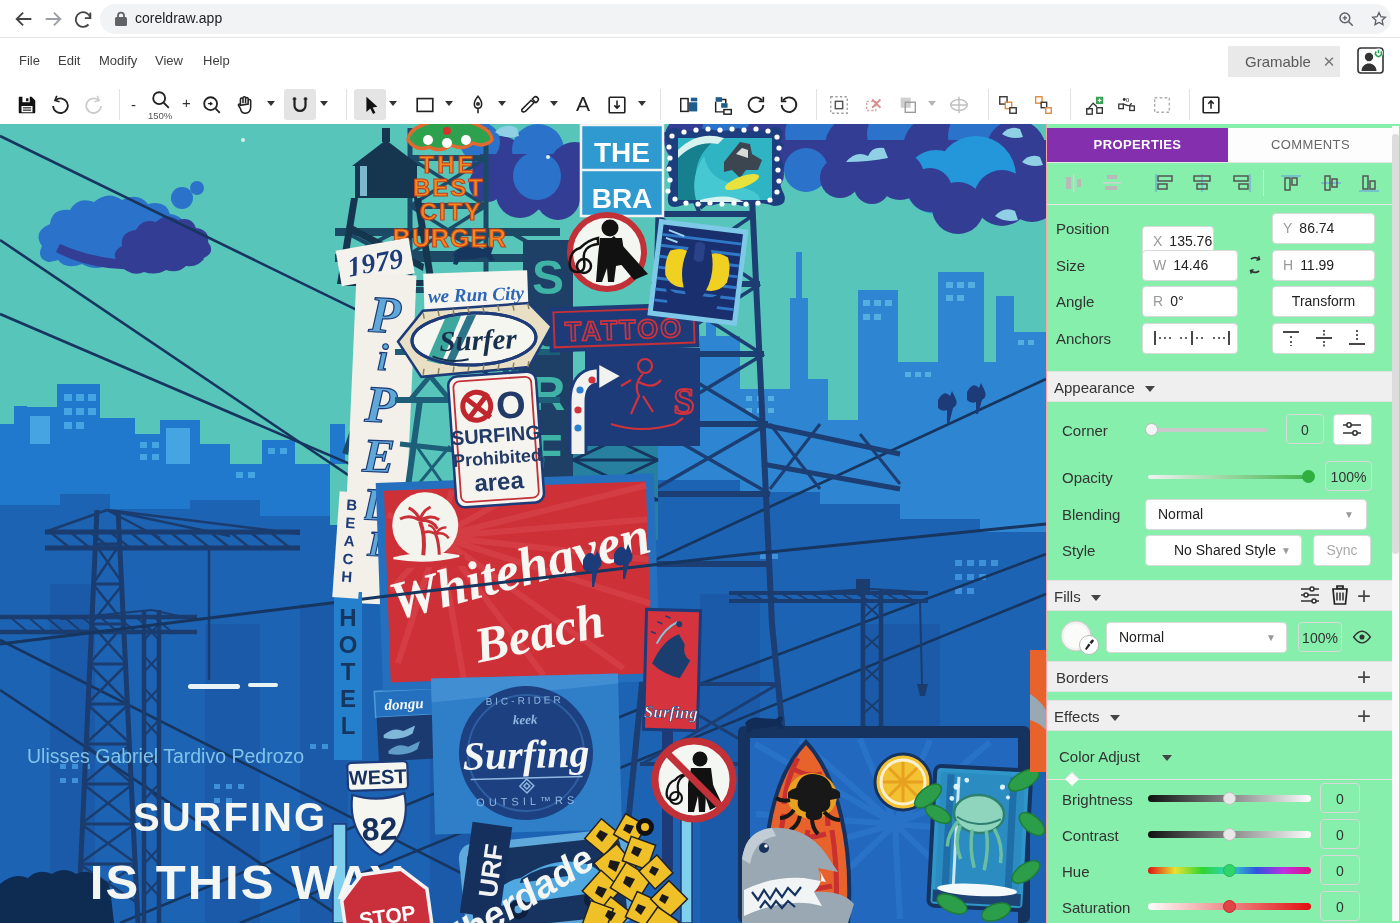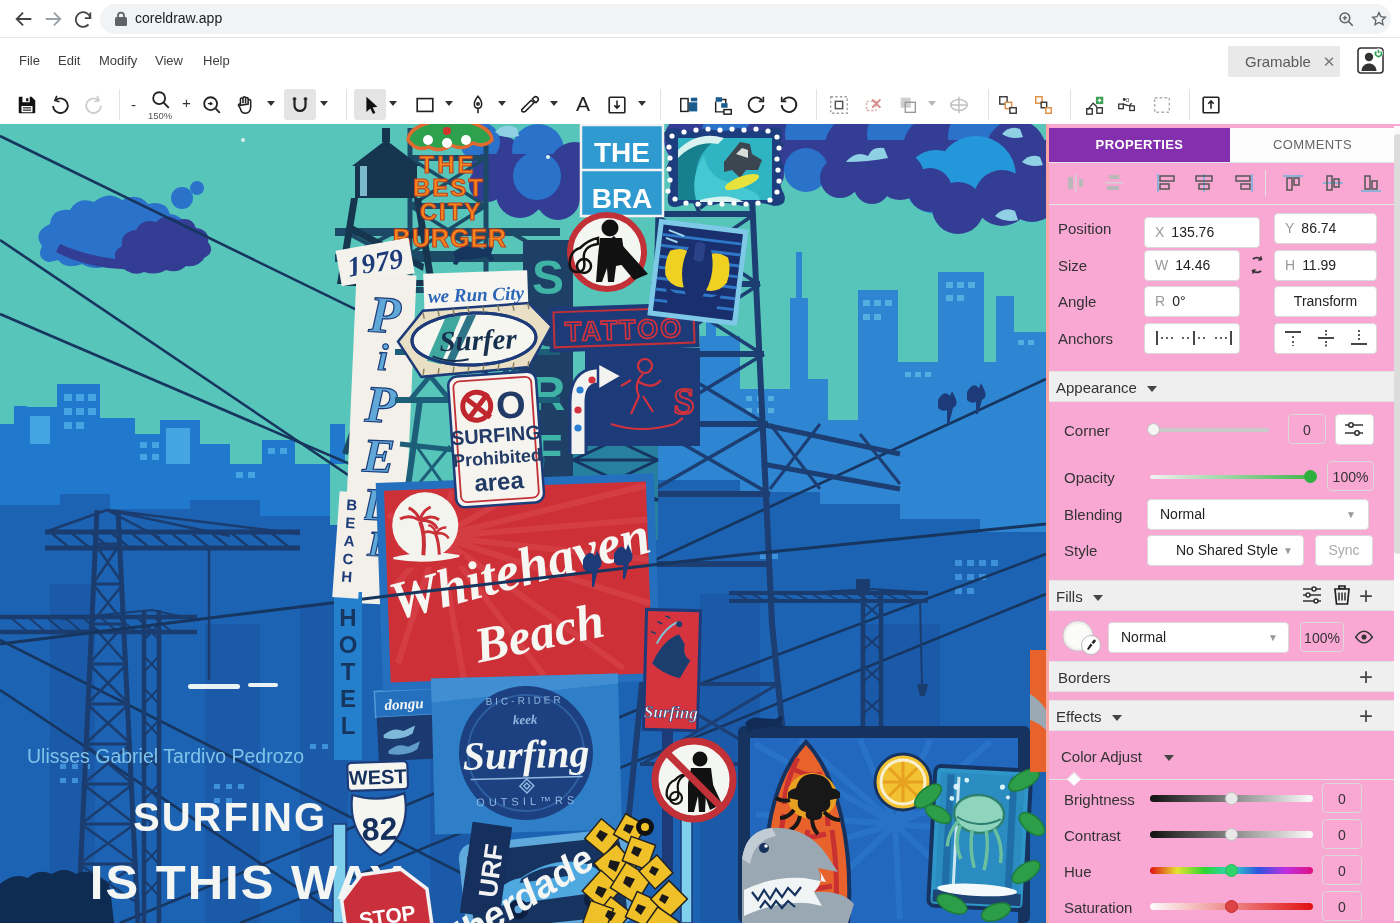--- a/index.html
+++ b/index.html
@@ -18,21 +18,21 @@
   #avatar { position:absolute; left:1357px; top:8px; width:27px; height:27px; }
   
   #toolbar { position:absolute; left:0; top:85px; width:1400px; height:39px; background:#fff; }
   .tico { position:absolute; top:9px; width:22px; height:22px; color:#1a1a1a; }
   .tdiv { position:absolute; top:4px; width:1px; height:31px; background:#e2e2e2; }
   .tsel { position:absolute; top:4px; width:32px; height:31px; background:#e4e4e4; border-radius:3px; }
   .dd { position:absolute; top:16px; width:0; height:0; border-left:4.5px solid transparent; border-right:4.5px solid transparent; border-top:5.5px solid #333; }
   
   #canvas { position:absolute; left:0; top:124px; width:1046px; height:799px; }
   
-  #panel { position:absolute; left:1046px; top:124px; width:354px; height:799px; background:#f9a8d4; border-left:3px solid #fca5a5; }
+  #panel { position:absolute; left:1046px; top:124px; width:354px; height:799px; background:#86efac; border-left:1px solid #fca5a5; }
   .tab { position:absolute; top:4px; height:34px; line-height:34px; text-align:center; font-size:13px; letter-spacing:.4px; }
   .prow { position:absolute; font-size:15px; color:#333; }
   .pinput { position:absolute; height:31px; border:1px solid #d9d9d9; border-radius:4px; background:#fff; font-size:14px; color:#222; }
   .pfx { color:#999; margin-right:7px; }
   .phdr { position:absolute; left:0; width:346px; height:31px; background:#efefef; border-top:1px solid #e2e2e2; border-bottom:1px solid #e2e2e2; font-size:15px; color:#333; line-height:31px; }
   .plus { position:absolute; font-size:24px; color:#444; font-weight:400; }
   .caret { display:inline-block; width:0; height:0; border-left:5px solid transparent; border-right:5px solid transparent; border-top:6px solid #444; margin-left:10px; vertical-align:middle; }
   .slider { position:absolute; height:4px; border-radius:2px; }
   .knob { position:absolute; width:13px; height:13px; border-radius:50%; top:-5px; }
   .valbox { position:absolute; width:44px; height:30px; border:1px solid #d9d9d9; border-radius:4px; font-size:14px; color:#333; text-align:center; line-height:30px; }
@@ -896,21 +896,21 @@
       <rect x="13" y="7" width="5" height="8" fill="none" stroke="#555" stroke-width="1.5"></rect>
     </svg>
   <svg class="abs" style="left:310px;top:48px" width="24" height="22" viewBox="0 0 24 22">
       <path d="M2 19h20" stroke="#6db3d8" stroke-width="1.5"></path>
       <rect x="6" y="4" width="5" height="13" fill="none" stroke="#555" stroke-width="1.5"></rect>
       <rect x="13" y="9" width="5" height="8" fill="none" stroke="#555" stroke-width="1.5"></rect>
     </svg>
   <div style="position:absolute;left:0;top:80px;width:346px;height:1px;background:#e5e5e5"></div>
 
   <div class="prow" style="left:9px;top:96px">Position</div>
-  <div class="pinput" style="left:95px;top:93px;width:116px;line-height:29px"><span class="pfx" style="margin-left:10px">X</span>135.76</div>
+  <div class="pinput" style="left:95px;top:102px;width:72px;line-height:29px"><span class="pfx" style="margin-left:10px">X</span>135.76</div>
   <div class="pinput" style="left:225px;top:89px;width:103px;line-height:29px"><span class="pfx" style="margin-left:10px">Y</span>86.74</div>
   <div class="prow" style="left:9px;top:133px">Size</div>
   <div class="pinput" style="left:95px;top:126px;width:96px;line-height:29px"><span class="pfx" style="margin-left:10px">W</span>14.46</div>
   <svg class="abs" style="left:197px;top:130px" width="22" height="22" viewBox="0 0 24 24" fill="none" stroke="#333" stroke-width="2">
       <path d="M7.5 5.5a8 8 0 0 1 9 0M16.5 18.5a8 8 0 0 1-9 0"></path>
       <path d="M16 2.5l1 3.5-3.5.8M8 21.5l-1-3.5 3.5-.8" stroke-width="1.5"></path>
     </svg>
   <div class="pinput" style="left:225px;top:126px;width:103px;line-height:29px"><span class="pfx" style="margin-left:10px">H</span>11.99</div>
   <div class="prow" style="left:9px;top:169px">Angle</div>
   <div class="pinput" style="left:95px;top:162px;width:96px;line-height:29px"><span class="pfx" style="margin-left:10px">R</span>0°</div>

